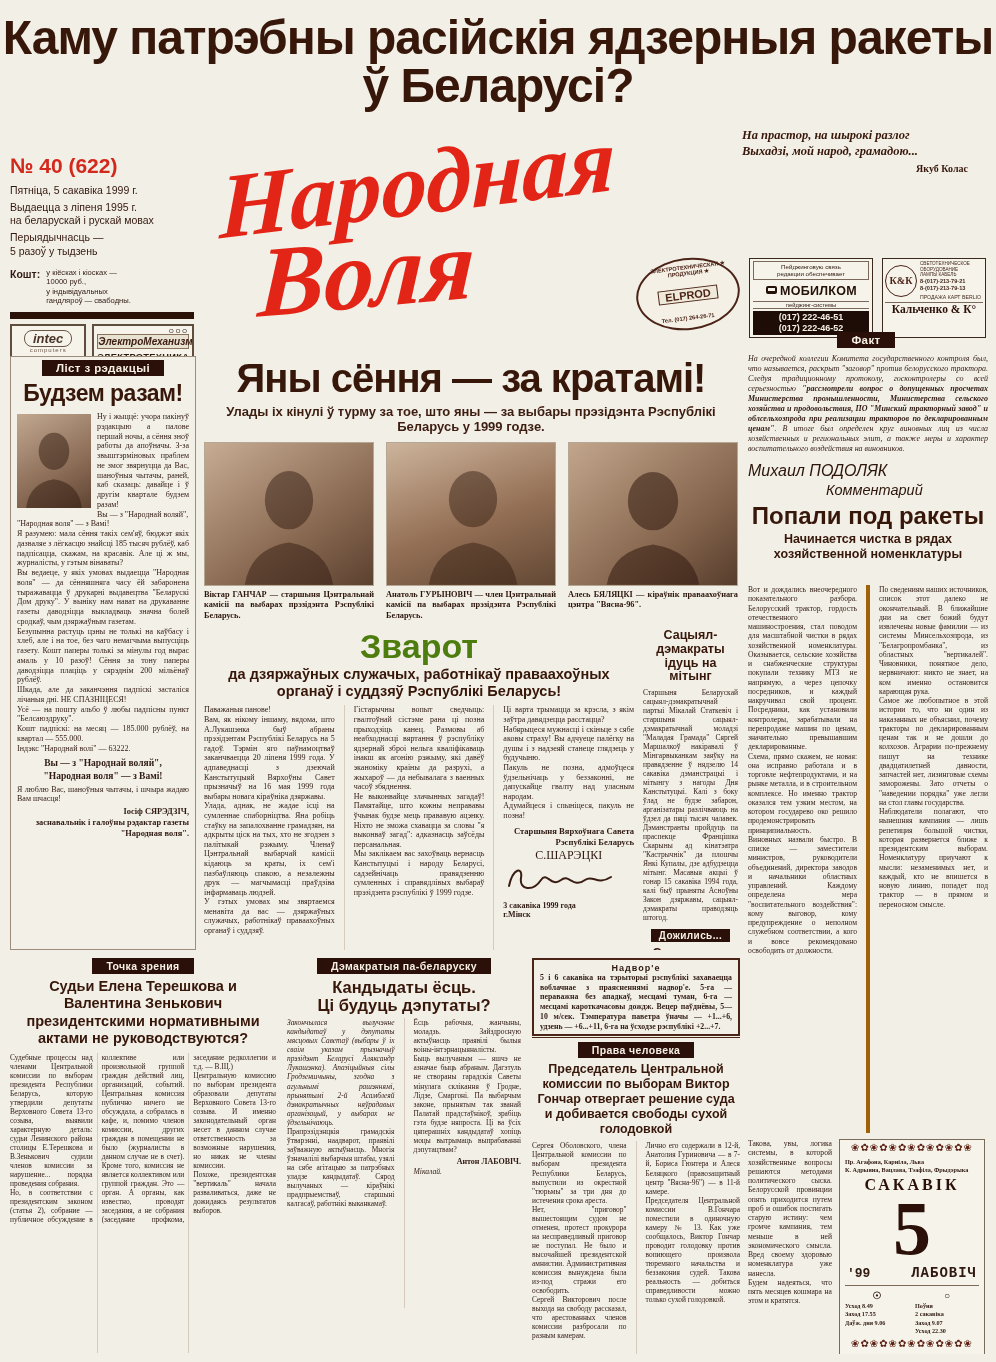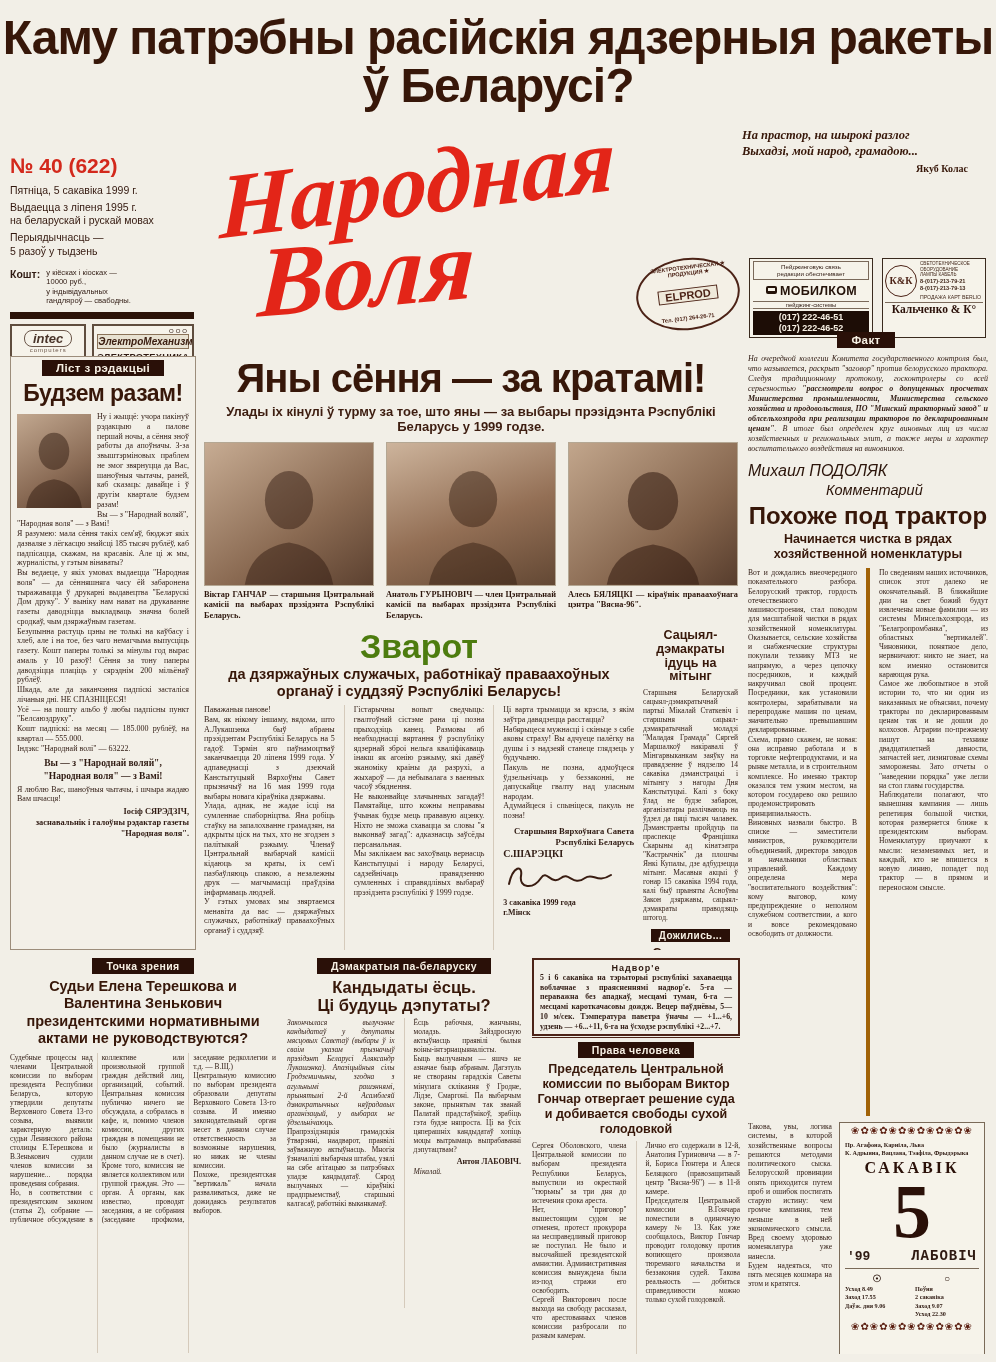--- a/index.html
+++ b/index.html
@@ -108,41 +108,41 @@
   .zv{width:430px;flex:none;}
   .zv h3{margin:0;text-align:center;font-family:"Liberation Sans",sans-serif;font-size:34px;
      line-height:1;color:#4d7c0f;}
   .zv h4{margin:3px 0 6px;text-align:center;font-family:"Liberation Sans",sans-serif;
      font-size:14.5px;line-height:1.15;color:#371709;}
   .zv-cols{display:flex;gap:9px;height:252px;overflow:hidden;}
   .zv-cols .col{flex:1;font-size:8px;line-height:1.2;}
   .zv-cols .col+.col{border-left:1px solid #d5cabb;padding-left:9px;}
   .sig{margin-top:5px;}
   .sig-role{font-weight:bold;font-size:8.6px;text-align:right;line-height:1.3;}
-  .sig-name{font-weight:bold;font-size:10px;text-align:left;}
+  .sig-name{font-weight:normal;font-size:12px;text-align:center;}
   .sig-date{font-weight:bold;font-size:8px;text-align:left;margin-top:2px;}
   .minicol{width:95px;flex:none;overflow:hidden;}
   .minicol h5{margin:0 0 4px;font-family:"Liberation Sans",sans-serif;font-size:12.5px;
      line-height:1.1;color:#371709;text-align:center;}
   .minitxt{font-size:7.5px;line-height:1.2;}
   .minicol .tag{display:block;width:fit-content;margin:7px auto 4px;font-size:10px;padding:1px 8px;}
   .minicol h6{margin:0 0 4px;font-family:"Liberation Sans",sans-serif;font-size:13px;
      line-height:1.1;color:#371709;text-align:center;}
   
   .right-col{position:absolute;left:748px;top:354px;width:240px;height:1000px;overflow:hidden;}
   .fact-lead{font-size:8px;line-height:1.25;font-style:italic;text-align:justify;}
   .fact-lead b{font-weight:bold;}
   .comm-author{font-family:"Liberation Sans",sans-serif;font-style:italic;font-size:16px;
      margin-top:8px;color:#2c150b;}
   .comm-label{font-family:"Liberation Sans",sans-serif;font-style:italic;font-size:14.5px;
      margin:2px 0 4px 78px;color:#2c150b;}
   .comm-title{margin:2px 0;text-align:center;font-family:"Liberation Sans",sans-serif;
      font-weight:bold;font-size:24px;color:#371709;}
   .comm-sub{text-align:center;font-family:"Liberation Sans",sans-serif;font-weight:bold;
-     font-size:12.5px;line-height:1.2;color:#371709;margin-bottom:6px;}
+     font-size:12.5px;line-height:1.2;color:#371709;margin-bottom:23px;}
   .comm-cols{display:flex;gap:9px;height:548px;overflow:hidden;}
   .comm-cols .col{flex:1;font-size:7.6px;line-height:1.22;}
   .comm-cols .col+.col{border-left:4px solid #a16207;padding-left:9px;}
   .rc-bottom{display:flex;gap:7px;margin-top:6px;}
   .rc-txt{width:84px;font-size:7.6px;line-height:1.22;overflow:hidden;height:268px;}
   
   .cal{width:146px;border:1px solid #7a6a58;background:#f6f3ea;text-align:center;
        padding:2px 5px;box-sizing:border-box;font-family:"Liberation Serif",serif;}
   .orn{font-family:"DejaVu Sans",sans-serif;color:#5c2012;font-size:10px;letter-spacing:1px;
        line-height:1.1;white-space:nowrap;overflow:hidden;}
@@ -378,21 +378,21 @@
       </div>
     </div>
   </div>
 
   <div class="right-col">
     <div class="fact-lead">
       <span>На очередной коллегии Комитета государственного контроля был, что называется, раскрыт "заговор" против белорусского трактора. Следуя традиционному протоколу, госконтролеры со всей серьезностью </span><b>"рассмотрели вопрос о допущенных просчетах Министерства промышленности, Министерства сельского хозяйства и продовольствия, ПО "Минский тракторный завод" и облсельхозпрода при реализации тракторов по декларированным ценам"</b><span>. В итоге был определен круг виновных лиц из числа хозяйственных и региональных элит, а также меры и характер воспитательного воздействия на виновников.</span>
     </div>
     <div class="comm-author">Михаил ПОДОЛЯК</div>
     <div class="comm-label">Комментарий</div>
-    <div class="comm-title">Похоже под трактор</div>
+    <div class="comm-title">Попали под ракеты</div>
     <div class="comm-sub pre">Начинается чистка в рядах
 хозяйственной номенклатуры</div>
     <div class="comm-cols">
       <div class="col j pre">Вот и дождались внеочередного показательного разбора. Белорусский трактор, гордость отечественного машиностроения, стал поводом для масштабной чистки в рядах хозяйственной номенклатуры. Оказывается, сельские хозяйства и снабженческие структуры покупали технику МТЗ не напрямую, а через цепочку посредников, и каждый накручивал свой процент. Посредники, как установили контролеры, зарабатывали на перепродаже машин по ценам, значительно превышавшим декларированные.
 Схема, прямо скажем, не новая: она исправно работала и в торговле нефтепродуктами, и на рынке металла, и в строительном комплексе. Но именно трактор оказался тем узким местом, на котором государево око решило продемонстрировать принципиальность.
 Виновных назвали быстро. В списке — заместители министров, руководители объединений, директора заводов и начальники областных управлений. Каждому определена мера "воспитательного воздействия": кому выговор, кому предупреждение о неполном служебном соответствии, а кого и вовсе рекомендовано освободить от должности.</div>
       <div class="col j pre">По сведениям наших источников, список этот далеко не окончательный. В ближайшие дни на свет божий будут извлечены новые фамилии — из системы Минсельхозпрода, из "Белагропромбанка", из областных "вертикалей". Чиновники, понятное дело, нервничают: никто не знает, на ком именно остановится карающая рука.
 Самое же любопытное в этой истории то, что ни один из наказанных не объяснил, почему тракторы по декларированным ценам так и не дошли до колхозов. Аграрии по-прежнему пашут на технике двадцатилетней давности, запчастей нет, лизинговые схемы заморожены. Зато отчеты о "наведении порядка" уже легли на стол главы государства.
 Наблюдатели полагают, что нынешняя кампания — лишь репетиция большой чистки, которая развернется ближе к президентским выборам. Номенклатуру приучают к мысли: незаменимых нет, и каждый, кто не впишется в новую линию, попадет под трактор — в прямом и переносном смысле.</div>
     </div>

